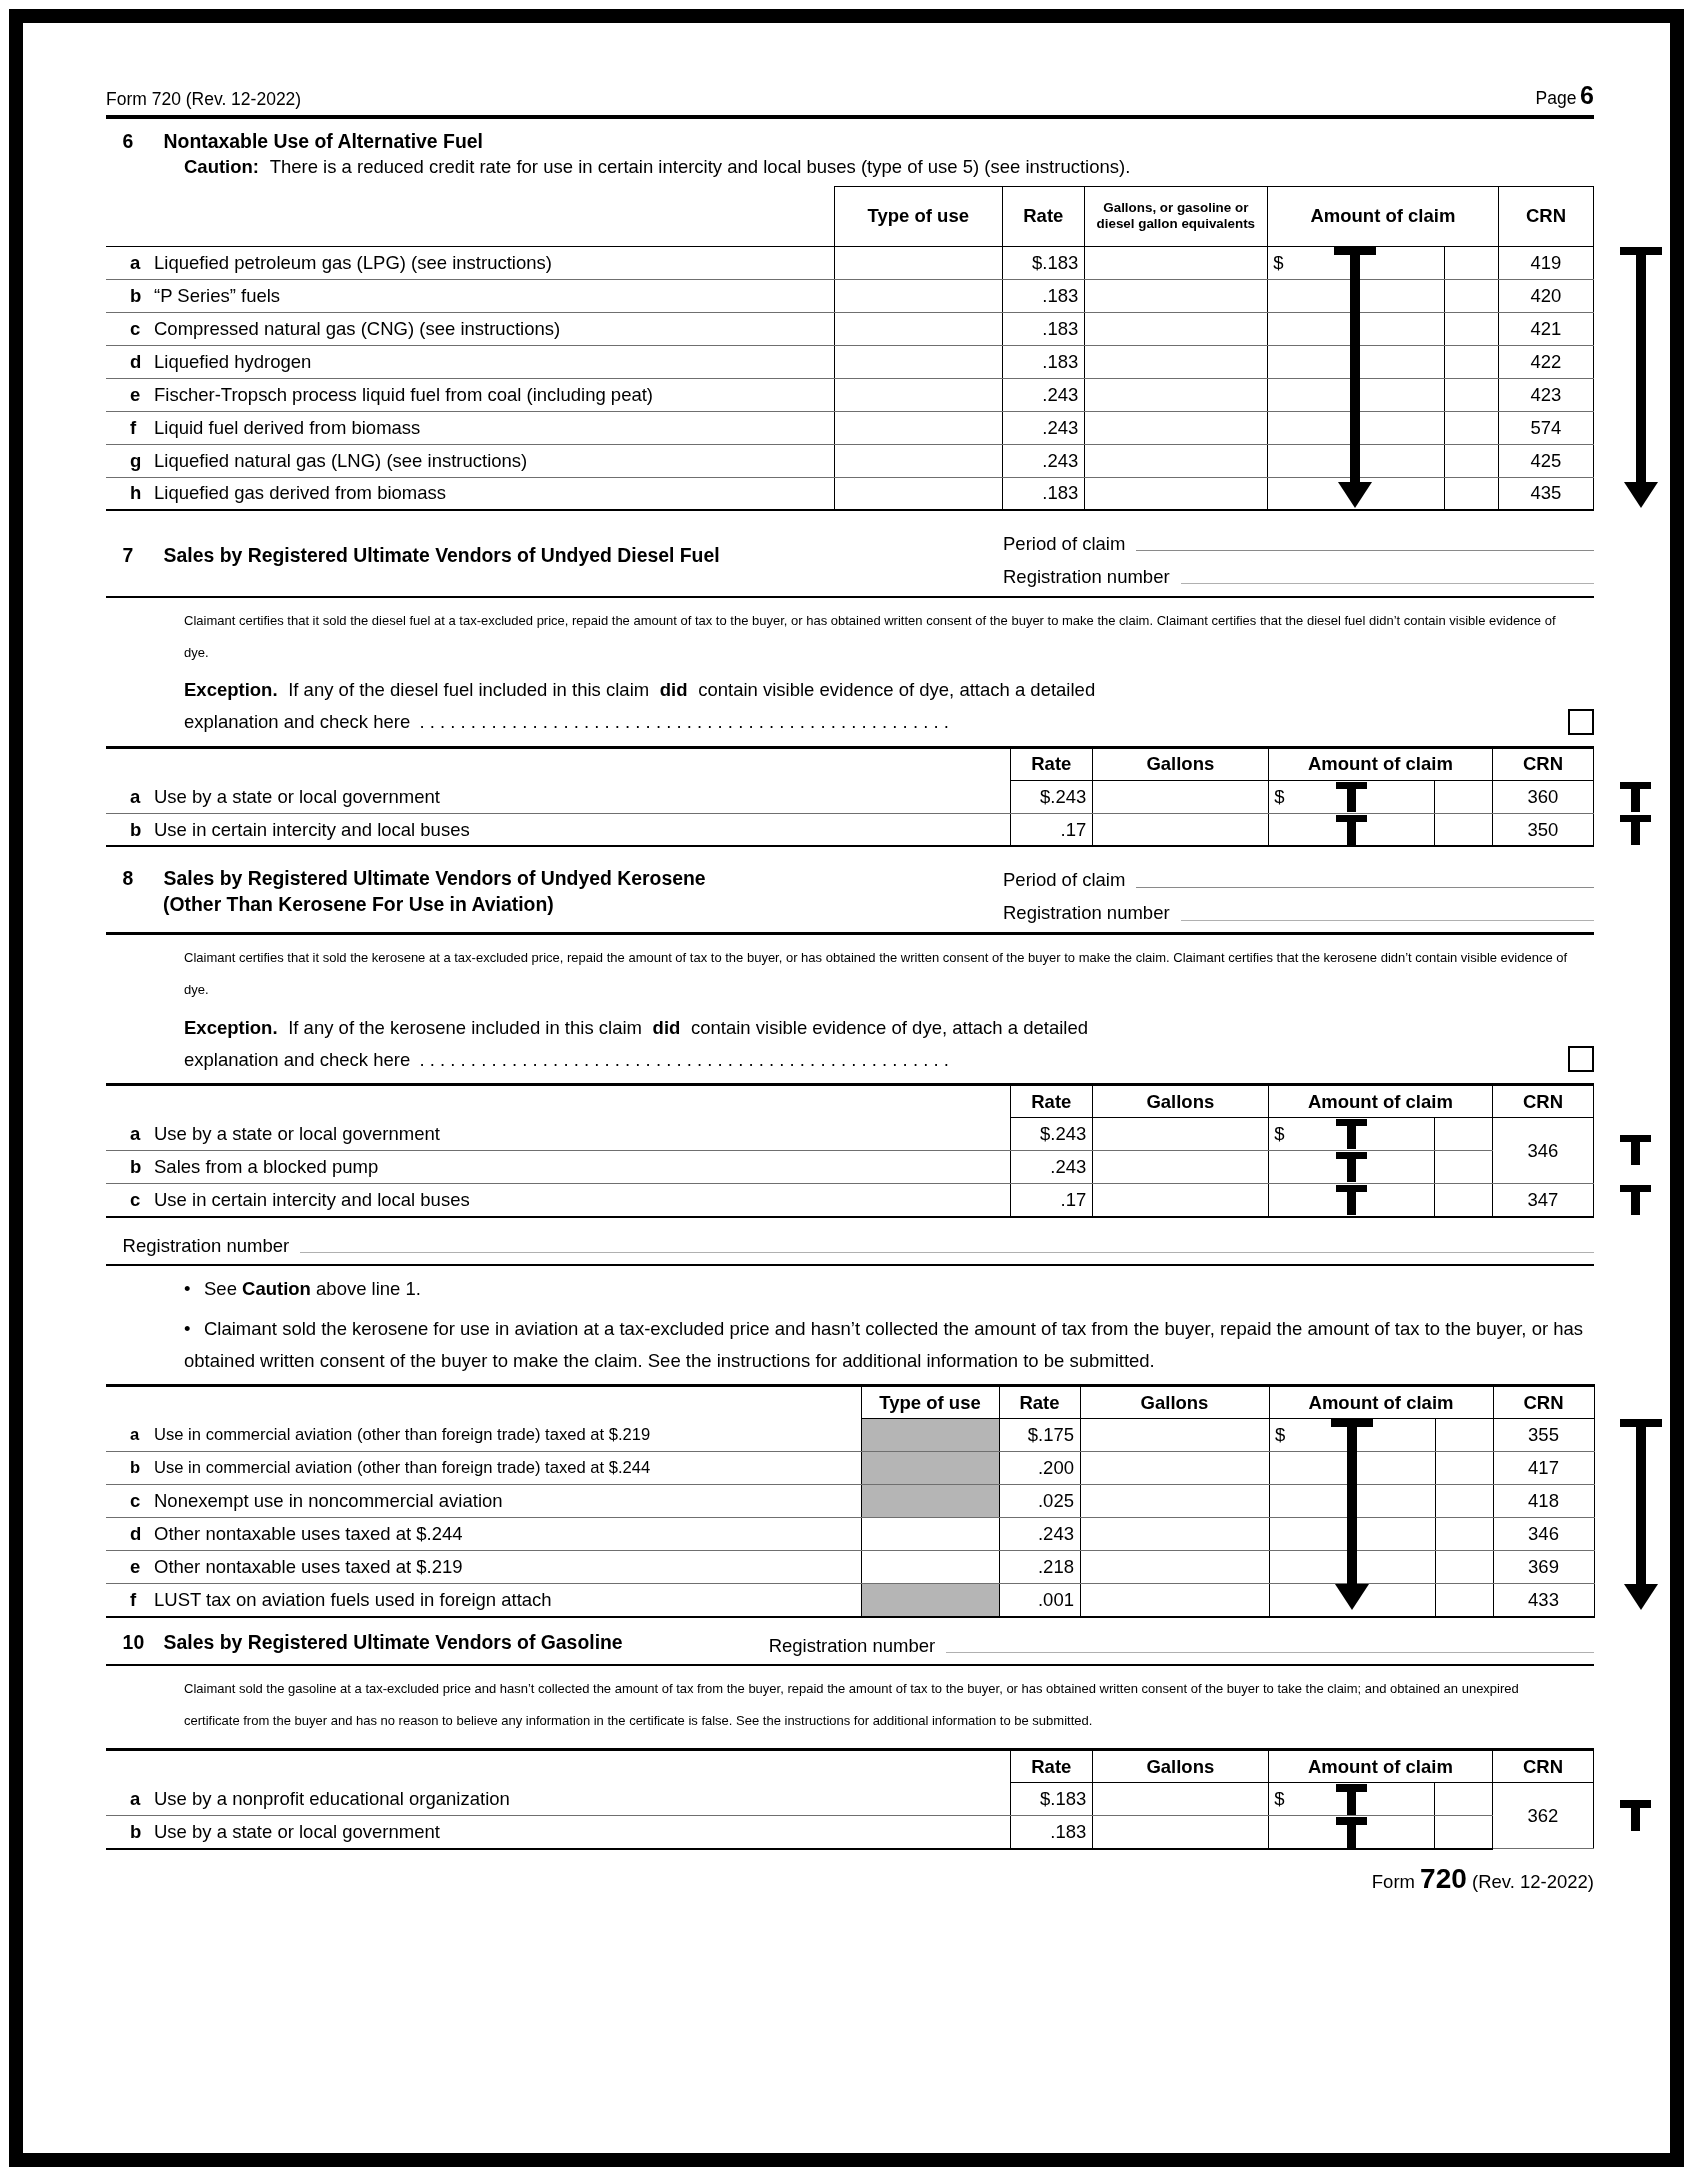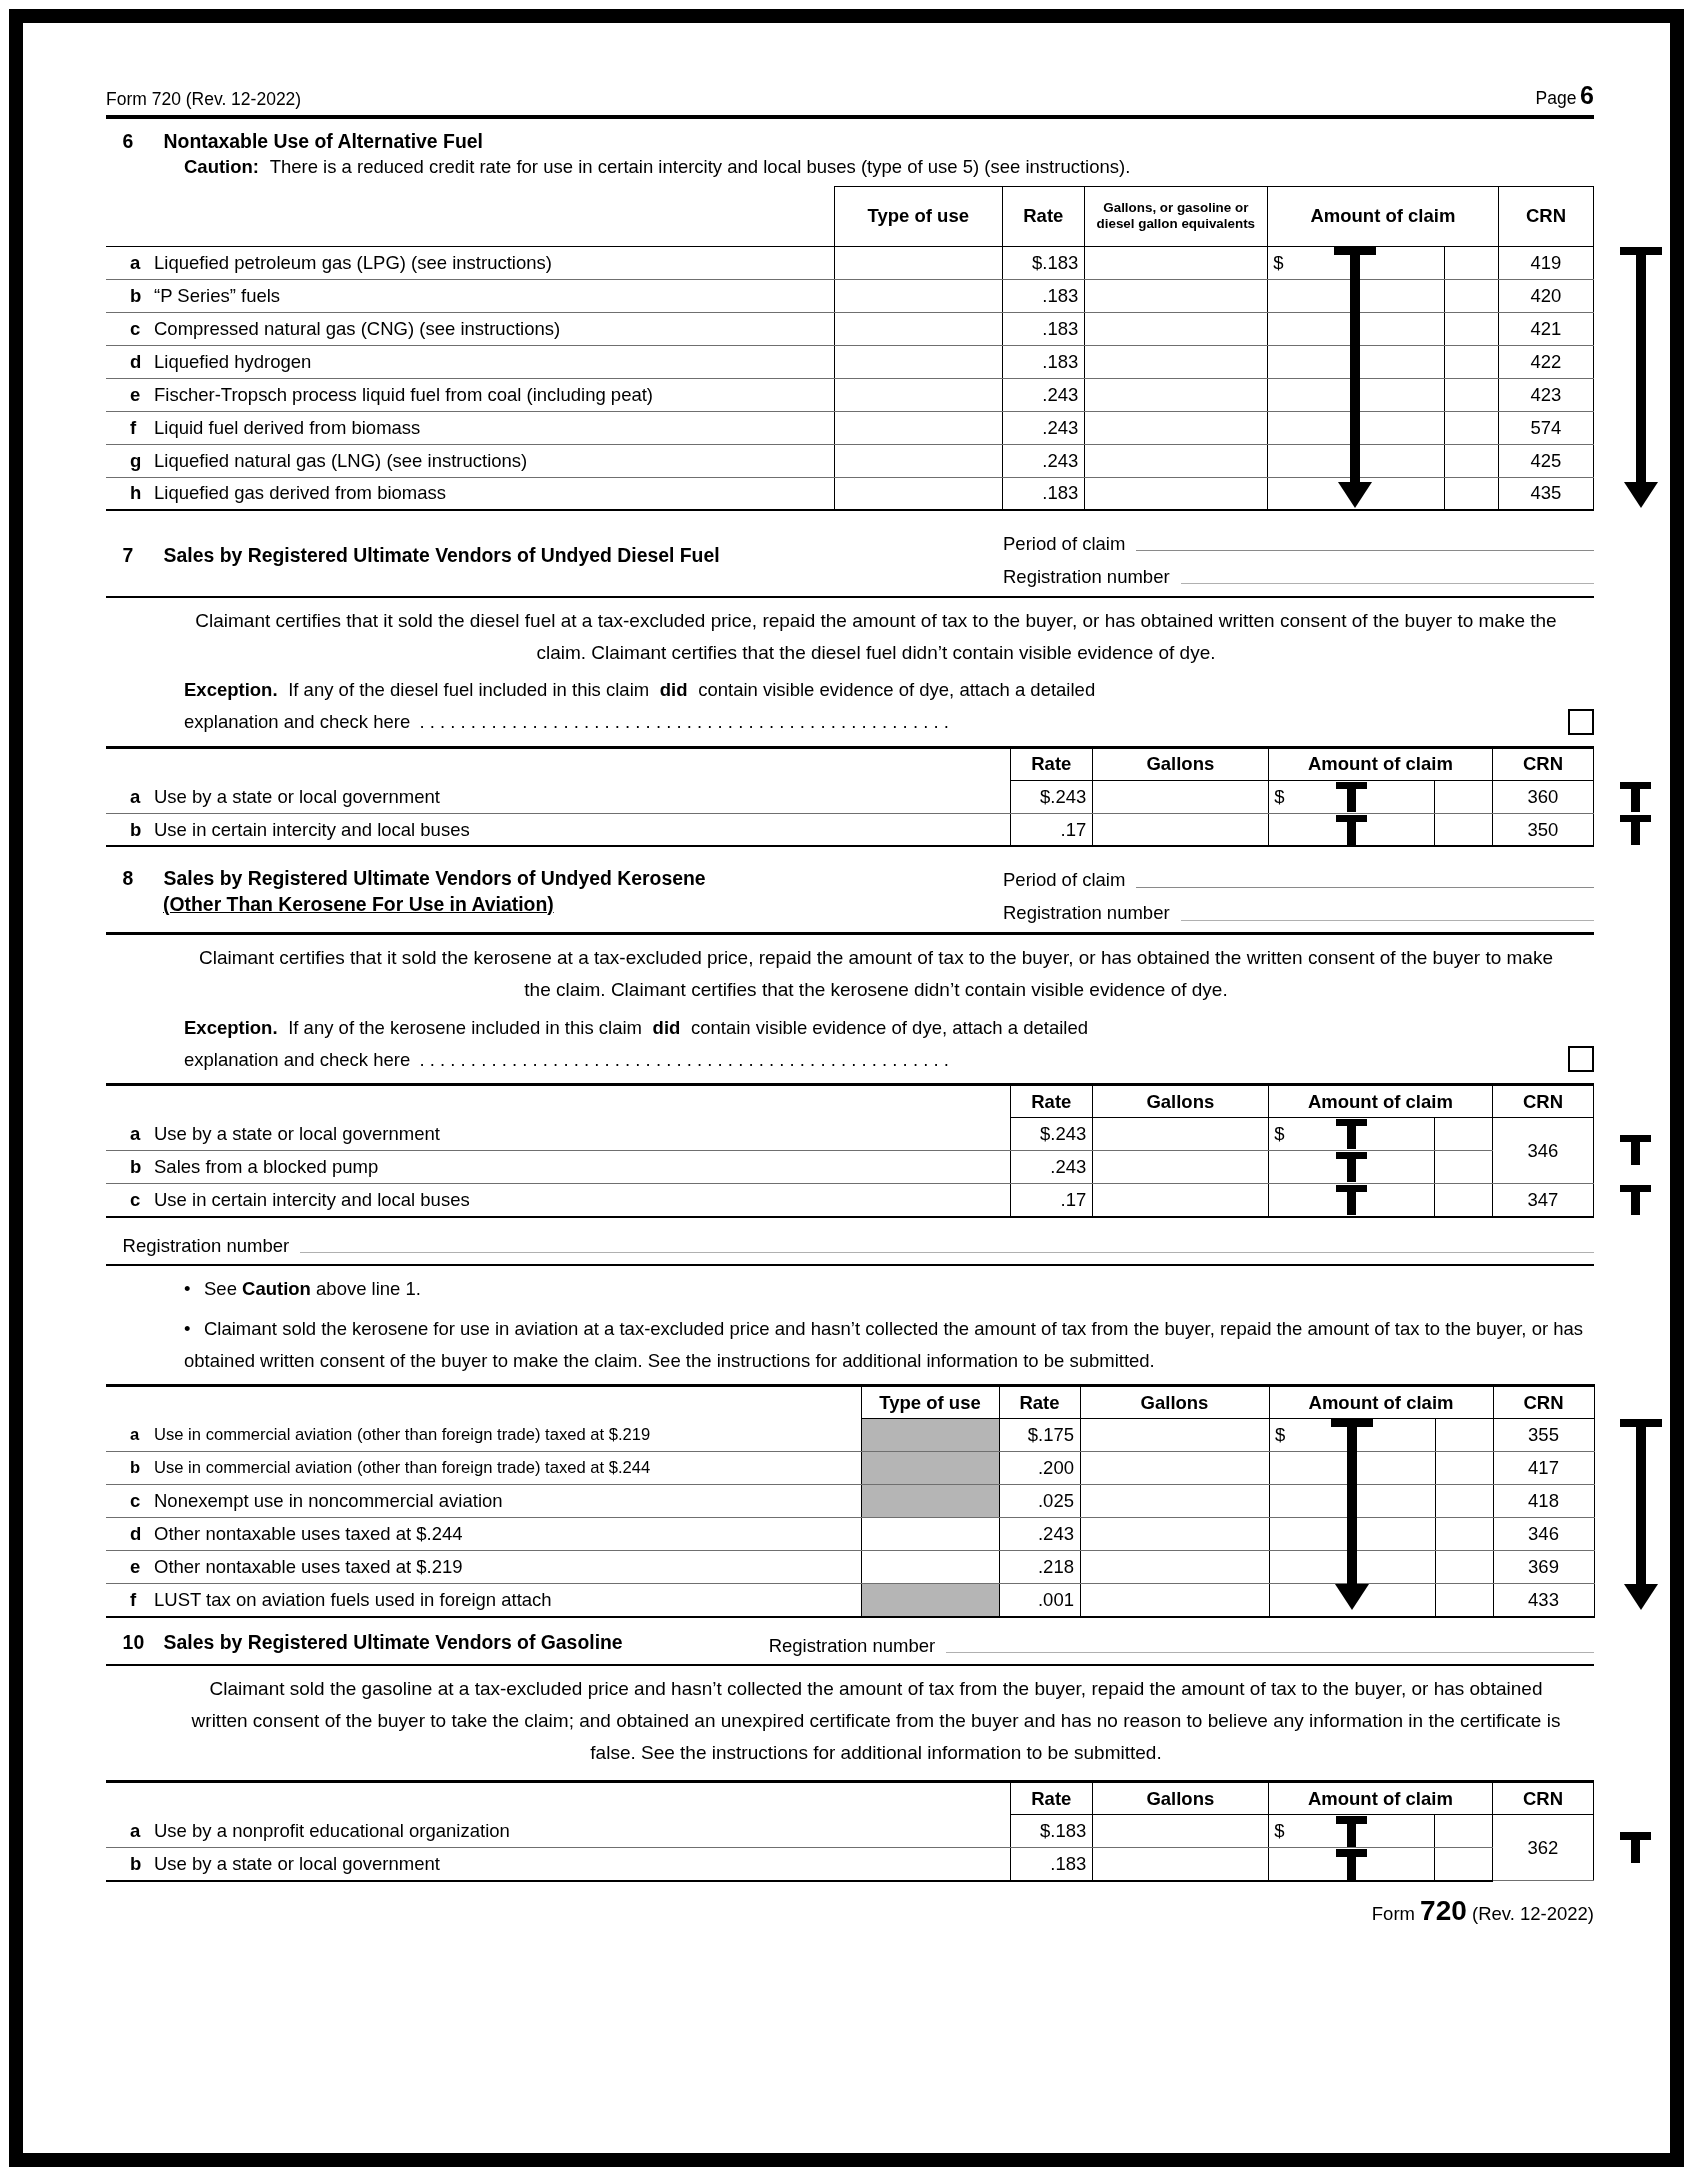--- a/index.html
+++ b/index.html
@@ -24,21 +24,21 @@
   .sec-left{flex:1 1 auto;}
   .sec-right{flex:0 0 591px;font-size:18.5px;}
   .claim-line{display:flex;align-items:flex-end;height:33px;}
   .claim-label{white-space:nowrap;}
   .fill-line{flex:1 1 auto;border-bottom:1.8px solid #8a8a8a;margin:0 0 3.7px 11px;height:22px;}
   .fill-line.light{border-bottom-color:#b0b0b0;}
   .rule-b{border-bottom:2.8px solid #000;padding-bottom:7.4px;}
   .rule-b2{border-bottom:3.7px solid #000;padding-bottom:7.4px;}
 
   
-  .para{margin:7.4px 0 0 78px;font-size:19px;line-height:32px;max-width:1384px;text-align:center;}
+  .para{margin:7.4px 0 0 78px;font-size:13px;line-height:32px;max-width:1384px;}
   .exc{margin:5.5px 0 0 78px;font-size:18.5px;line-height:32px;max-width:1163px;}
   .checkline{display:flex;align-items:flex-end;margin:0 0 5.5px 78px;font-size:18.5px;line-height:32px;}
   .dots{flex:1 1 auto;overflow:hidden;white-space:nowrap;margin:0 9.2px;font-size:18.5px;}
   .checkbox{flex:0 0 auto;width:22px;height:22px;border:2.8px solid #000;margin-bottom:3.7px;background:#fff;}
   .bullets{margin-left:78px;font-size:18.5px;line-height:32px;}
   .bullet-row{margin-top:7.4px;}
   .bullet-glyph{display:inline-block;width:20px;}
 
   
   .twrap{position:relative;margin-top:7.4px;}
@@ -286,21 +286,21 @@
       </div>
     <div class="tee" style="left:1514px;top:69px;">
         <div class="bar"></div>
         <div class="stem"></div>
       </div>
   </div>
 
   <div class="sec-head sec-flex rule-b2">
     <div class="sec-left">
       <div><span class="secnum">8</span><span class="sectitle">Sales by Registered Ultimate Vendors of Undyed Kerosene</span></div>
-      <div style="margin-left:57px;margin-top:3px;text-decoration:underline;"><span class="sectitle">(Other Than Kerosene For Use in Aviation)</span></div>
+      <div style="margin-left:57px;margin-top:3px;"><span class="sectitle">(Other Than Kerosene For Use in Aviation)</span></div>
     </div>
     <div class="sec-right">
       <div class="claim-line">
         <span class="claim-label">Period of claim</span>
         <span class="fill-line"></span>
       </div>
       <div class="claim-line">
         <span class="claim-label">Registration number</span>
         <span class="fill-line light"></span>
       </div>

